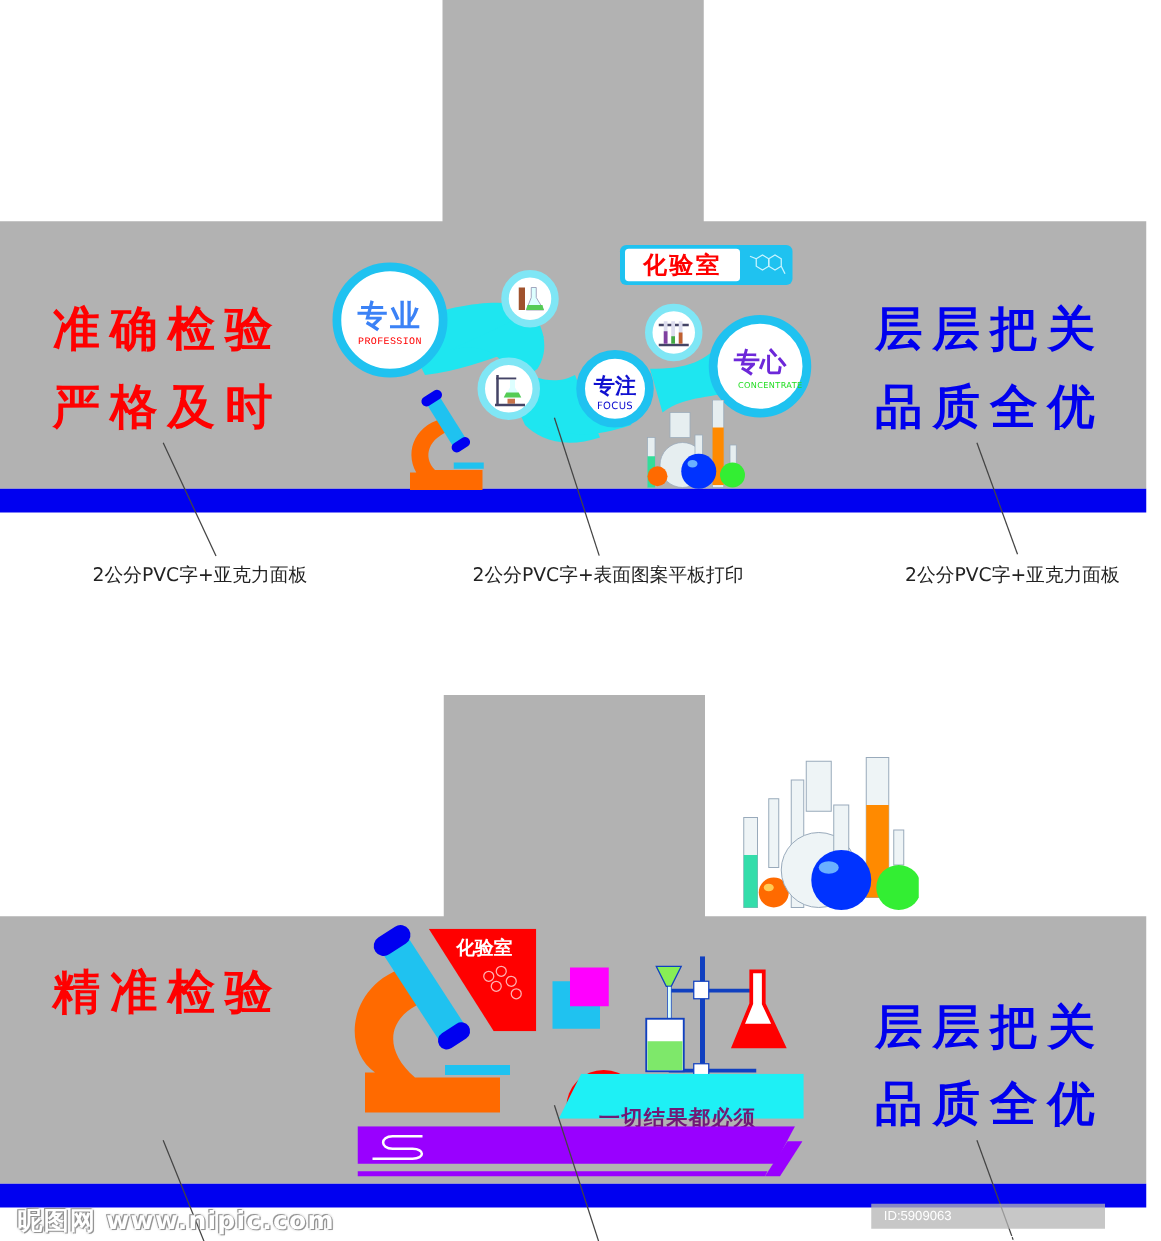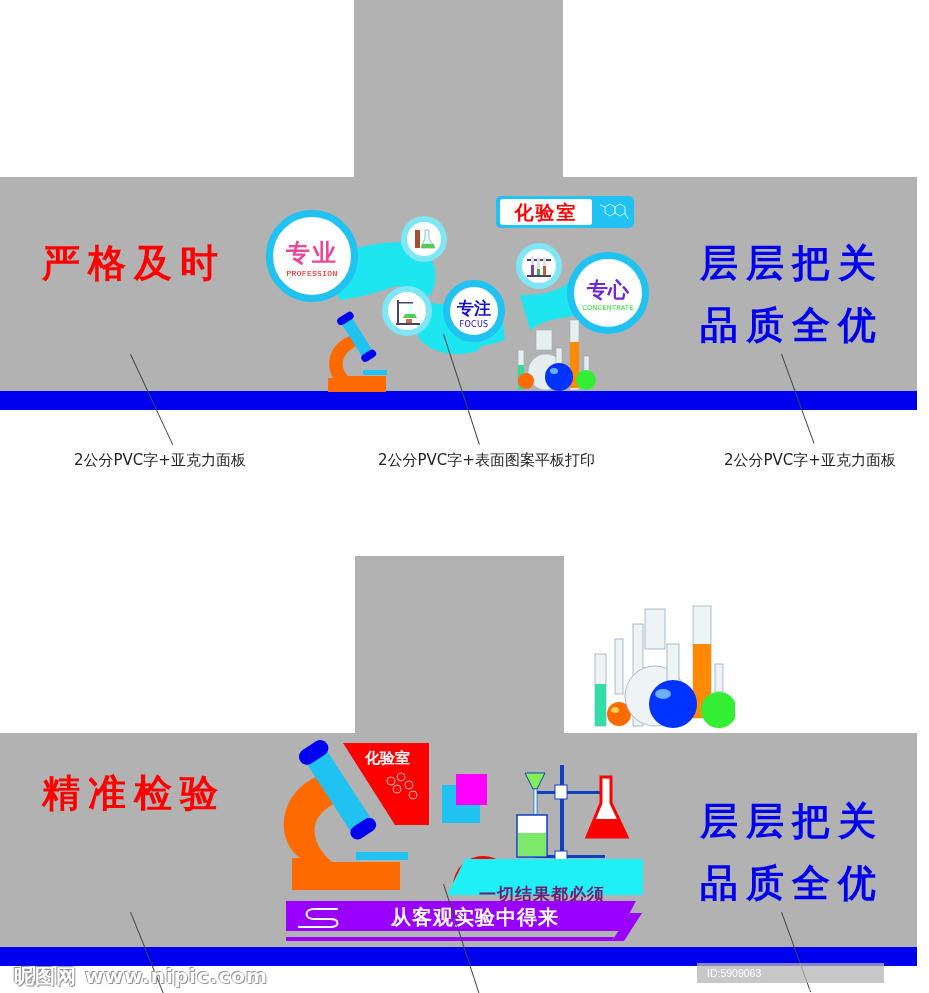--- a/index.html
+++ b/index.html
@@ -24,76 +24,77 @@
 </style>
 </head>
 <body>
 
 <div>
   <div class="abs gray" style="left:354px;top:0;width:209px;height:178px;"></div>
   <div class="abs gray" style="left:0;top:177px;width:917px;height:214px;"></div>
   <div class="abs blue-strip" style="left:0;top:391px;width:917px;height:19px;"></div>
 
   <div class="slogan" style="left:42px;top:232px;color:#ff0000;">
+    <div>准确检验</div>
     <div>严格及时</div>
   </div>
 
   <div class="slogan" style="left:700px;top:232px;color:#0000ee;">
     <div>层层把关</div>
     <div>品质全优</div>
   </div>
 
   <svg class="abs" style="left:260px;top:200px;" width="400" height="200">
     <path d="M60 60 C 110 40, 140 40, 165 45 L 175 70 C 150 80 120 95 80 100 Z" fill="#1ee6f0"></path>
     <path d="M100 80 C 140 70 150 100 150 110 L 170 95 C 180 80 175 60 165 50 Z" fill="#1ee6f0"></path>
     <path d="M140 95 C 170 100 180 110 200 100 L 220 150 C 190 160 170 150 160 140 Z" fill="#1ee6f0"></path>
     <path d="M160 110 C 200 100 220 110 240 95 L 245 140 C 215 150 195 150 175 140 Z" fill="#1ee6f0"></path>
     <path d="M260 95 C 290 95 305 90 320 70 L 335 110 C 310 120 290 115 270 130 Z" fill="#1ee6f0"></path>
   </svg>
 
   <div class="circle ring" style="left:266px;top:210px;width:92px;height:92px;padding-top:20px;">
-    <span class="cn" style="color:#ec4899;font-size:24px;letter-spacing:2px;">专业</span>
+    <span class="cn" style="color:#3b82f6;font-size:24px;letter-spacing:2px;">专业</span>
     <span class="en" style="color:#ff0000;font-family:Liberation Mono, monospace;">PROFESSION</span>
   </div>
   <div class="circle ring-sm" style="left:401px;top:216px;width:46px;height:46px;">
     <svg width="34" height="34">
         <rect x="8" y="8" width="5" height="18" fill="#a0522d"></rect>
         <path d="M18 8 L22 8 L22 16 L28 26 L14 26 L18 16 Z" fill="#dff" stroke="#88a" stroke-width="0.6"></path>
         <path d="M15 22 L27 22 L28 26 L14 26Z" fill="#5c5"></path>
       </svg>
   </div>
   <div class="circle ring-sm" style="left:382px;top:286px;width:50px;height:50px;">
     <svg width="38" height="38">
         <rect x="9" y="8" width="2" height="24" fill="#446"></rect>
         <rect x="9" y="10" width="16" height="1.5" fill="#446"></rect>
         <path d="M20 12 L24 12 L24 18 L29 26 L15 26 L20 18Z" fill="#dff"></path>
         <path d="M17 22 L27 22 L29 26 L15 26Z" fill="#5c5"></path>
         <rect x="18" y="27" width="6" height="4" fill="#c8744a"></rect>
         <rect x="8" y="31" width="24" height="2" fill="#446"></rect>
       </svg>
   </div>
-  <div class="circle ring" style="left:443px;top:280px;width:62px;height:62px;padding-top:10px;">
+  <div class="circle ring" style="left:461px;top:280px;width:62px;height:62px;padding-top:10px;">
     <span class="cn" style="color:#1010d0;font-size:17px;">专注</span>
     <span class="en" style="color:#1010d0;">FOCUS</span>
   </div>
   <div class="circle ring-sm" style="left:516px;top:243px;width:46px;height:46px;">
     <svg width="34" height="34">
         <rect x="5" y="10" width="24" height="2" fill="#446"></rect>
         <rect x="5" y="26" width="24" height="2" fill="#446"></rect>
         <rect x="9" y="8" width="3" height="18" fill="#dde"></rect>
         <rect x="9" y="16" width="3" height="10" fill="#8040a0"></rect>
         <rect x="15" y="8" width="3" height="18" fill="#dde"></rect>
         <rect x="15" y="20" width="3" height="6" fill="#4a4"></rect>
         <rect x="21" y="8" width="3" height="18" fill="#dde"></rect>
         <rect x="21" y="17" width="3" height="9" fill="#c06030"></rect>
       </svg>
   </div>
   <div class="circle ring" style="left:567px;top:252px;width:82px;height:82px;padding-top:17px;">
     <span class="cn" style="color:#6d28d9;font-size:21px;">专心</span>
-    <span class="en" style="color:#22dd22;font-size:6.5px;">CONCENTRATE</span>
+    <span class="en" style="color:#22dd22;font-size:6.5px;text-align:right;">CONCENTRATE</span>
   </div>
 
   <div class="abs" style="left:496px;top:196px;width:138px;height:32px;background:#1fc2f0;border-radius:5px;">
     <div style="position:absolute;left:4px;top:3px;width:92px;height:26px;background:#fff;border-radius:3px;text-align:center;">
       <span style="color:#ff0000;font-weight:bold;font-size:19px;line-height:26px;letter-spacing:2px;">化验室</span>
     </div>
     <svg class="abs" style="left:100px;top:3px;" width="34" height="26">
       <g fill="none" stroke="#c8f4ff" stroke-width="1">
           <polygon points="9,8 14,5 19,8 19,14 14,17 9,14"></polygon>
           <polygon points="19,8 24,5 29,8 29,14 24,17 19,14"></polygon>
@@ -221,21 +222,20 @@
     <span style="position:absolute;left:32px;top:24px;color:#701a75;font-weight:bold;font-size:17px;letter-spacing:1px;">一切结果都必须</span>
   </div>
 
   <div class="abs" style="left:286px;top:901px;width:356px;height:42px;">
     <svg width="356" height="42" style="position:absolute;left:0;top:0;">
       <polygon points="0,0 350,0 334,30 0,30" fill="#9900ff"></polygon>
       <polygon points="0,36 328,36 326,40 0,40" fill="#9900ff"></polygon>
       <polygon points="344,12 356,12 338,40 326,40" fill="#9900ff"></polygon>
       <path d="M52 8 L28 8 C 18 8 18 18 28 18 L 44 18 C 54 18 54 26 44 26 L 12 26" fill="none" stroke="#fff" stroke-width="2"></path>
     </svg>
-    <span style="position:absolute;left:105px;top:3px;color:#fff;font-weight:bold;font-size:20px;letter-spacing:1px;">从客观实验中得来</span>
   </div>
 
   <div class="leader" style="left:131px;top:912px;width:90px;transform:rotate(68deg);"></div>
   <div class="leader" style="left:444px;top:884px;width:116px;transform:rotate(72deg);"></div>
   <div class="leader" style="left:782px;top:912px;width:90px;transform:rotate(70deg);"></div>
 </div>
 
 <div class="watermark-logo">昵图网 www.nipic.com</div>
 <div class="watermark-id">ID:5909063 NO:20190618141258390370</div>
 

